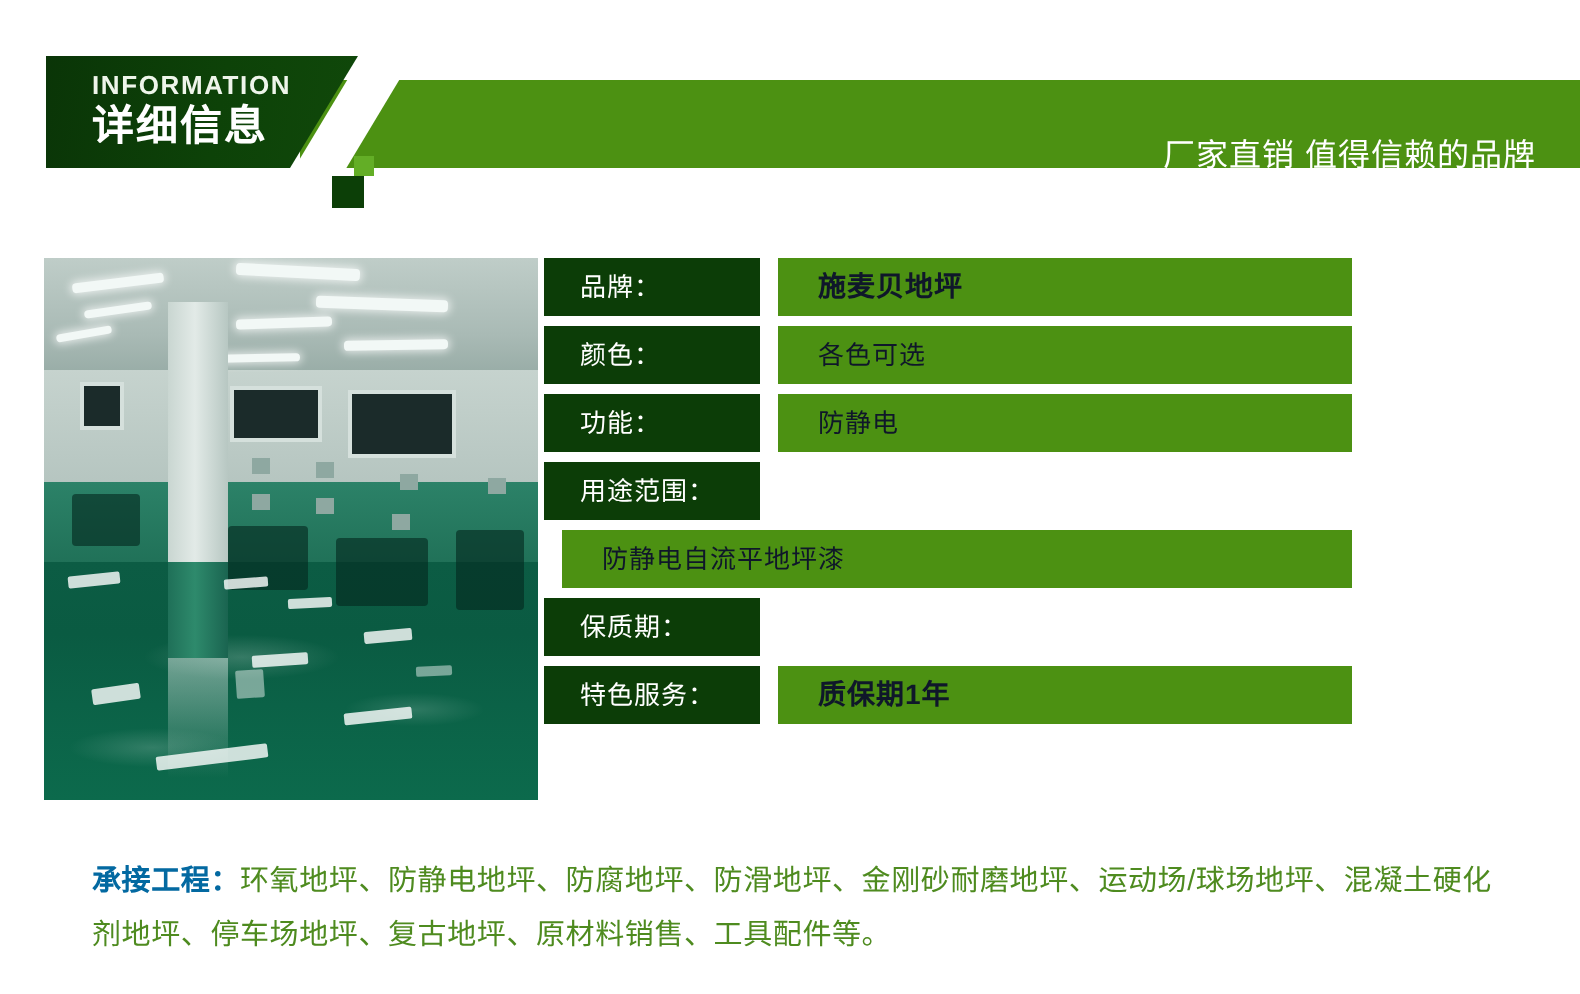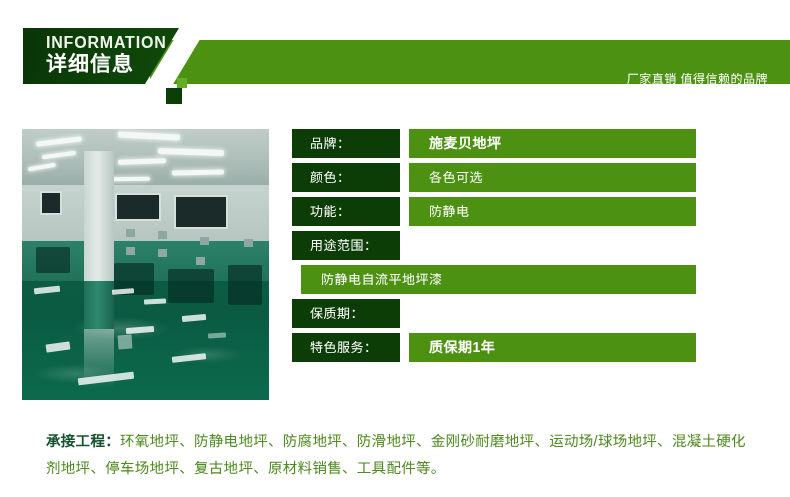--- a/index.html
+++ b/index.html
@@ -60,21 +60,21 @@
   }
   .header-text-wrap {
     position: absolute;
     left: 46px;
     top: 4px;
     width: 120px;
     height: 52px;
     pointer-events: none;
   }
   .header-eyebrow {
-    font-size: 16px;
+    font-size: 13px;
     font-weight: bold;
     letter-spacing: 0.8px;
     color: #eef5ea;
     line-height: 14px;
     margin-top: 4px;
   }
   .header-title-cn {
     font-size: 21px;
     font-weight: bold;
     color: #ffffff;
@@ -95,21 +95,21 @@
     left: 166px;
     top: 60px;
     width: 16px;
     height: 16px;
     background: #0c3f07;
   }
   .header-slogan {
     position: absolute;
     right: 22px;
     top: 41px;
-    font-size: 12px;
+    font-size: 16px;
     color: #ffffff;
     line-height: 20px;
     letter-spacing: 0.5px;
     white-space: nowrap;
   }
 
   
   .photo {
     position: absolute;
     left: 22px;
@@ -172,21 +172,21 @@
   .outlet { position: absolute; background: #8ea8a1; width: 9px; height: 8px; }
   
   .streak { position: absolute; background: rgba(255,255,255,0.8); border-radius: 1px; }
   .streak.dim { background: rgba(255,255,255,0.45); }
   
   .refl-dark { position: absolute; background: rgba(4,40,30,0.62); border-radius: 2px; }
 
   
   .spec-table {
     position: absolute;
-    left: 292px;
+    left: 272px;
     top: 129px;
     width: 404px;
   }
   .spec-row {
     display: flex;
     height: 29px;
     margin-bottom: 5px;
   }
   .spec-row:last-child { margin-bottom: 0; }
   .spec-label {
@@ -202,21 +202,21 @@
     letter-spacing: 0.5px;
   }
   .spec-gap {
     width: 9px;
     flex: 0 0 9px;
     background: #ffffff;
   }
   .spec-value {
     flex: 1 1 auto;
     background: #4c9112;
-    color: #ffffff;
+    color: #0f172a;
     font-size: 13px;
     line-height: 29px;
     padding-left: 20px;
     box-sizing: border-box;
     white-space: nowrap;
     letter-spacing: 0.5px;
   }
   .spec-value.bold { font-weight: bold; font-size: 14px; }
 
   
@@ -224,21 +224,21 @@
     position: absolute;
     left: 46px;
     top: 428px;
     width: 710px;
     font-size: 14.5px;
     line-height: 27px;
     color: #4e8b1f;
     letter-spacing: 0.3px;
   }
   .footer .lead {
-    color: #14532d;
+    color: #0369a1;
     font-weight: bold;
   }
 </style>
 </head>
 <body>
 
 <div id="page">
 
   <div class="header-band">
     <div class="header-green-strip"></div>

